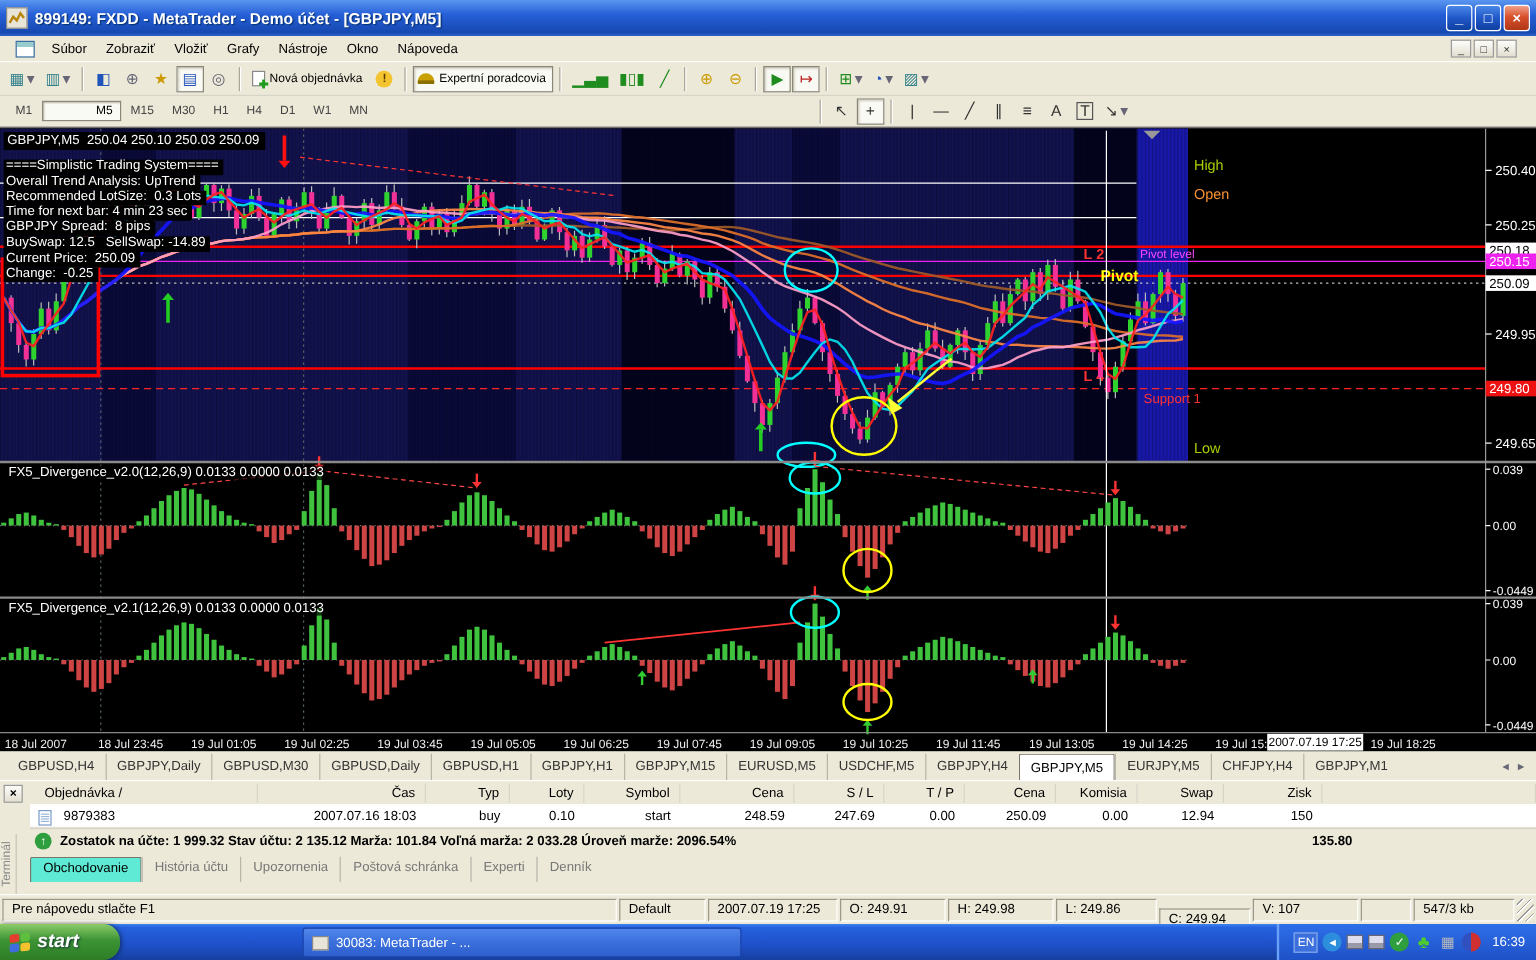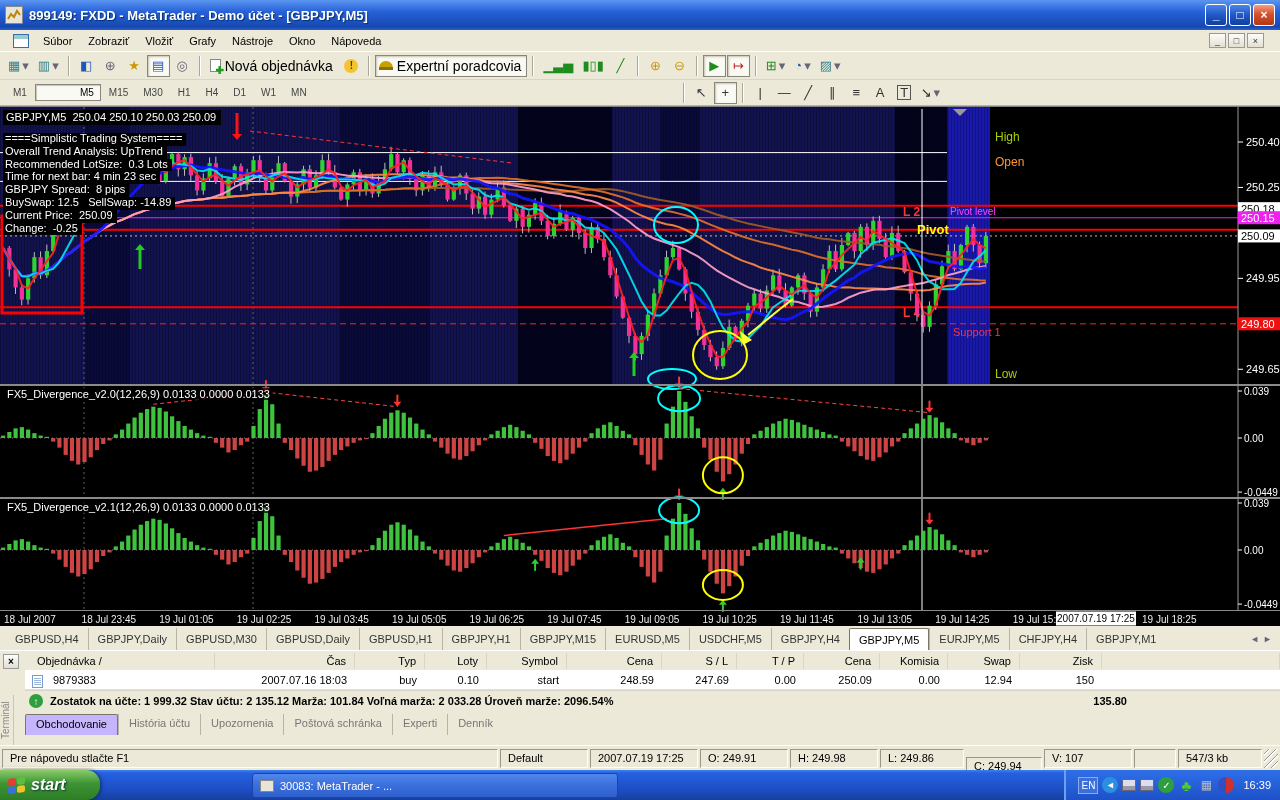--- a/index.html
+++ b/index.html
@@ -33,21 +33,21 @@
     border-bottom:1px solid #D8D4C8; display:flex; align-items:center; padding:0 4px; gap:1px; }
   .toolbar2 { position:absolute; top:80px; left:0; right:0; height:26px; background:#ECE9D8;
     border-bottom:1px solid #B8B4A8; display:flex; align-items:center; padding:0 6px; gap:1px; }
   .tbtn { height:22px; min-width:23px; padding:0 3px; display:flex; align-items:center; justify-content:center;
     gap:2px; border:1px solid transparent; color:#333; }
   .tbtn.pressed { background:#FAFAF4; border:1px solid #8A867A; box-shadow:inset 1px 1px 2px #C8C4B4; }
   .tbtn .g { font-size:13px; line-height:1; }
   .tsep { width:2px; height:20px; border-left:1px solid #AAA69A; border-right:1px solid #fff; margin:0 4px; }
   .c-teal { color:#33808C; } .c-green { color:#1E8C1E; } .c-blue { color:#2255BB; } .c-gold { color:#CC9900; }
   .c-red { color:#BB2222; } .c-gray { color:#667; }
-  .lbl { font-size:14px; color:#000; padding:0 2px; }
+  .lbl { font-size:10px; color:#000; padding:0 2px; }
   .warn-ico { width:14px; height:14px; border-radius:50%; background:#F4C430; color:#5A3A00; font-weight:bold;
     display:flex; align-items:center; justify-content:center; font-size:10px; }
   .hat-ico { width:14px; height:9px; background:#C8A000; border-radius:7px 7px 0 0; border-bottom:3px solid #8A7000; }
   .page-ico { width:11px; height:13px; background:#fff; border:1px solid #888; position:relative; }
   .page-ico::after { content:""; position:absolute; right:-4px; bottom:-3px; width:8px; height:8px; background:#1E9C1E;
     clip-path:polygon(35% 0,65% 0,65% 35%,100% 35%,100% 65%,65% 65%,65% 100%,35% 100%,35% 65%,0 65%,0 35%,35% 35%); }
   .tf { font-size:10px; color:#444; padding:2px 6px; border:1px solid transparent; }
   .tf.active { background:#FAFAF4; border:1px solid #8A867A; box-shadow:inset 1px 1px 1px #C8C4B4; color:#000;padding-left:44px; }
   .boxT { border:1px solid #555; padding:0 2px; font-size:10px; }
 
@@ -80,21 +80,21 @@
   .t-row > div { text-align:right; padding-right:8px; color:#000; }
   .t-row > div.first { text-align:left; padding-left:28px; position:relative; }
   .doc-ico { position:absolute; left:7px; top:1px; width:11px; height:13px; background:#fff; border:1px solid #7A9AC8; }
   .doc-ico::after { content:""; position:absolute; left:1px; top:2px; right:1px; height:1px; box-shadow:0 2px 0 #9AB8D8,0 4px 0 #9AB8D8,0 6px 0 #9AB8D8; background:#9AB8D8; }
   .t-balance { margin-left:25px; height:21px; display:flex; align-items:center; gap:7px; font-weight:bold; border-top:1px solid #D8D4C8; padding-left:4px; }
   .bal-ico { width:14px; height:14px; border-radius:50%; background:#2E9E3E; color:#fff; font-size:10px; display:flex; align-items:center; justify-content:center; }
   .bal-profit { margin-left:auto; margin-right:153px; }
   .term-tabs { margin-left:25px; height:24px; display:flex; align-items:stretch; padding-top:3px; }
   .ttab { padding:3px 10px; color:#777; border-left:1px solid #B8B4A8; white-space:nowrap; }
   .ttab:first-child { border-left:none; }
-  .ttab.active { background:#c4b5fd; border:1px solid #7A766A; border-bottom:none; border-radius:2px 2px 0 0; color:#000; }
+  .ttab.active { background:#5eead4; border:1px solid #7A766A; border-bottom:none; border-radius:2px 2px 0 0; color:#000; }
   .term-vert { position:absolute; left:0; top:44px; width:14px; height:51px; background:#ECE9D8; color:#888;
     font-size:10px; writing-mode:vertical-rl; transform:rotate(180deg); text-align:center; border-left:1px solid #C8C4B8; }
 
   
   .statusbar { position:absolute; top:745px; left:0; right:0; height:25px; background:#ECE9D8; border-top:1px solid #fff;
     display:flex; align-items:center; padding:2px 2px; gap:2px; }
   .scell { height:19px; line-height:17px; border:1px solid; border-color:#9A968A #FFF #FFF #9A968A; padding:0 7px; white-space:nowrap; color:#000; }
   .scell.grow { flex:1; }
   .net-ico { width:26px; height:13px; margin-top:2px;
     background:repeating-linear-gradient(90deg,#2E8B2E 0 2px,transparent 2px 4px), linear-gradient(#3060C0,#3060C0);
@@ -1133,21 +1133,21 @@
       <span class="ttab">Upozornenia</span>
       <span class="ttab">Poštová schránka</span>
       <span class="ttab">Experti</span>
       <span class="ttab">Denník</span>
     </div>
     <div class="term-vert">Terminál</div>
   </div>
 
   <div class="statusbar">
     <span class="scell grow">Pre nápovedu stlačte F1</span>
-    <span class="scell" style="width:88px;">Default</span>
+    <span class="scell" style="width:72px;">Default</span>
     <span class="scell" style="width:108px;">2007.07.19 17:25</span>
     <span class="scell" style="width:88px;">O: 249.91</span>
     <span class="scell" style="width:88px;">H: 249.98</span>
     <span class="scell" style="width:84px;">L: 249.86</span>
     <span class="scell" style="width:76px;margin-top:16px;">C: 249.94</span>
     <span class="scell" style="width:88px;">V: 107</span>
     <span class="scell" style="width:42px;"><span class="net-ico"></span></span>
     <span class="scell" style="width:84px;">547/3 kb</span>
     <span class="grip"></span>
   </div>

